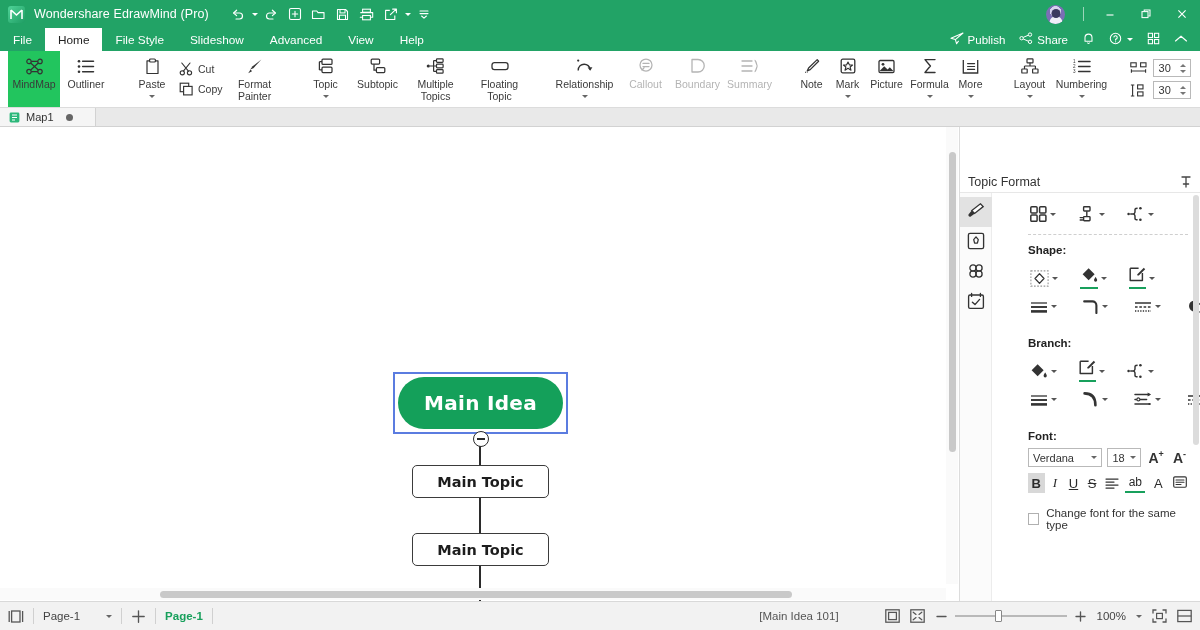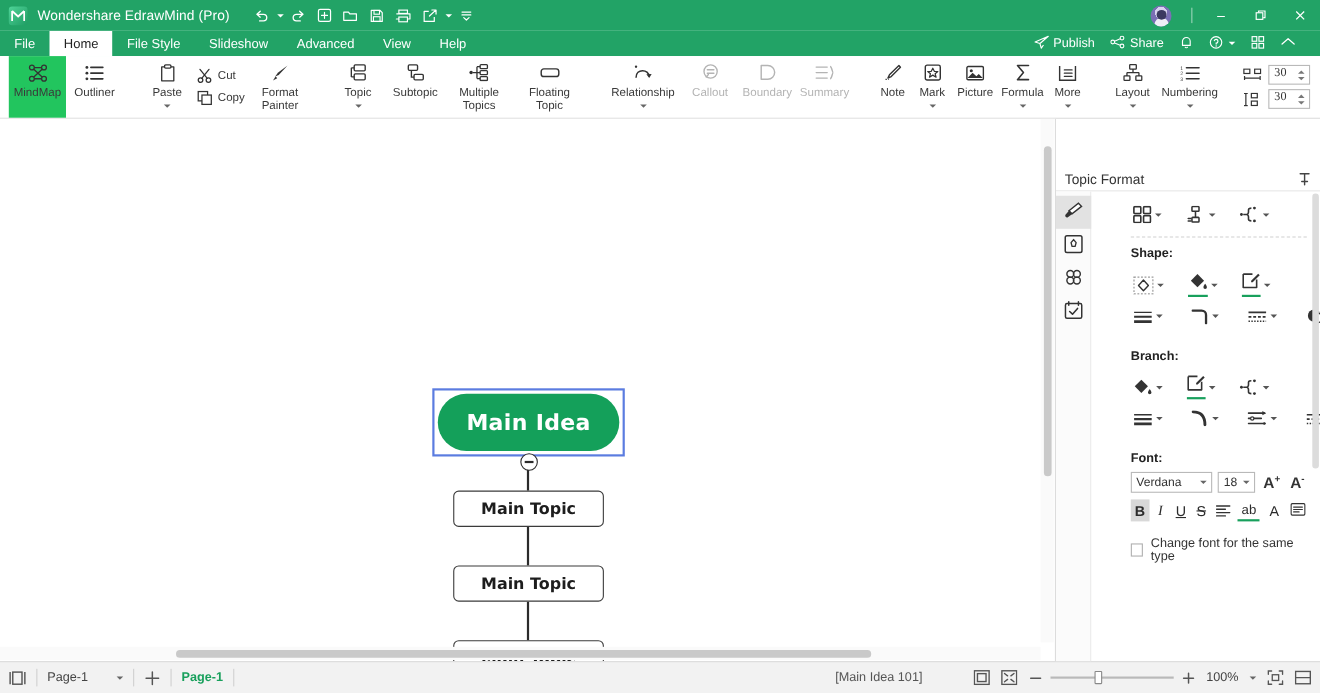--- a/index.html
+++ b/index.html
@@ -43,21 +43,21 @@
   .vsep { width: 1px; height: 14px; background: rgba(255,255,255,.55); margin: 0 8px; }
   .wbtn { width: 36px; height: 28px; display: flex; align-items: center; justify-content: center; }
   .wbtn svg { display: block; }
 
   
   .menubar { height: 23px; background: #22A366; display: flex; align-items: stretch; flex: 0 0 23px; }
   .menu-item {
     padding: 0 13px; display: flex; align-items: center; color: #fff; font-size: 11.8px;
   }
   .menu-item.active { background: #fff; color: #222; }
-  .menu-right { margin-left: auto; display: flex; align-items: center; padding-right: 16px; gap: 2px; color: #fff; }
+  .menu-right { margin-left: auto; display: flex; align-items: center; padding-right: 6px; gap: 2px; color: #fff; }
   .menu-right .mr {
     display: flex; align-items: center; gap: 4px; padding: 0 6px; height: 23px; font-size: 11.5px;
   }
 
   
   .ribbon {
     height: 57px; background: #fff; border-bottom: 1px solid #dcdcdc; display: flex;
     align-items: stretch; flex: 0 0 57px; padding-left: 4px;
   }
   .rgroup { display: flex; align-items: stretch; padding: 0 4px; }
@@ -82,21 +82,21 @@
   }
   .rsmall svg { display:block; }
   .paste-btn { width: 44px; }
 
   
   .spin-group { display: flex; flex-direction: column; justify-content: center; gap: 4px; padding-left: 4px;}
   .spin-row { display: flex; align-items: center; gap: 5px; }
   .spin-row .gic { width: 18px; display: flex; justify-content: center; }
   .spinbox {
     width: 38px; height: 18px; border: 1px solid #b9b9b9; background: #fff; display: flex;
-    font-size: 11px; padding-left: 5px; color: #333; position: relative; font-family: Liberation Serif, serif;
+    align-items: center; font-size: 11px; padding-left: 5px; color: #333; position: relative;
   }
   .spinbox .arrows {
     position: absolute; right: 2px; top: 1px; bottom: 1px; width: 9px;
     display: flex; flex-direction: column; justify-content: center; gap: 3px; align-items: center;
   }
   .ar-u { width:0;height:0;border-left:3px solid transparent;border-right:3px solid transparent;border-bottom:3.5px solid #777;}
   .ar-d { width:0;height:0;border-left:3px solid transparent;border-right:3px solid transparent;border-top:3.5px solid #777;}
 
   
   .docstrip { height: 19px; background: #e9e9e9; display: flex; align-items: stretch; flex: 0 0 19px; border-bottom: 1px solid #d2d2d2;}
@@ -618,20 +618,32 @@
     </div>
     <div class="rgroup">
       <div class="rbtn" style="width:40px;padding-top:9px">
         
         
       </div>
     </div>
     <div class="rsep"></div>
   </div>
 
+  <div class="docstrip">
+    <div class="doctab">
+      <span class="doc-ico">
+        <svg width="11" height="11" viewBox="0 0 11 11">
+            <rect x="0.6" y="0.6" width="9.8" height="9.8" rx="1.4" fill="#2cb87a"></rect>
+            <path d="M3 3 H8 M3 5.5 H8 M3 8 H6" stroke="#fff" stroke-width="1"></path>
+          </svg>
+      </span>
+      <span>Map1</span>
+      <span class="dot"></span>
+    </div>
+  </div>
 
   <div class="body">
 
     <div class="canvas-wrap">
       <div class="canvas">
 
         <div class="link" style="left:479px; top:275px; height:31px;"></div>
         <div class="link" style="left:479px; top:339px; height:35px;"></div>
         <div class="link" style="left:479px; top:407px; height:35px;"></div>
 

